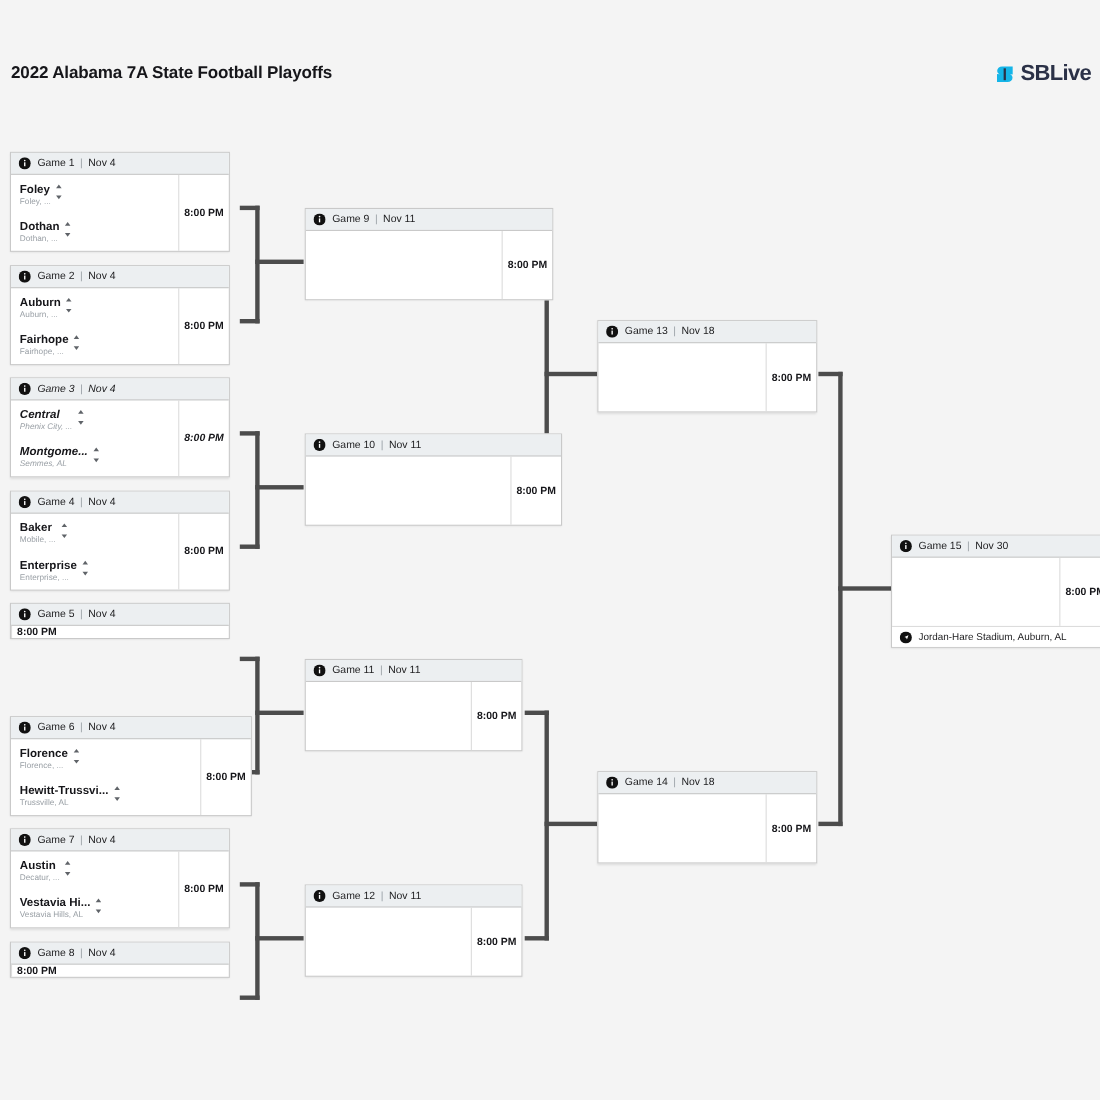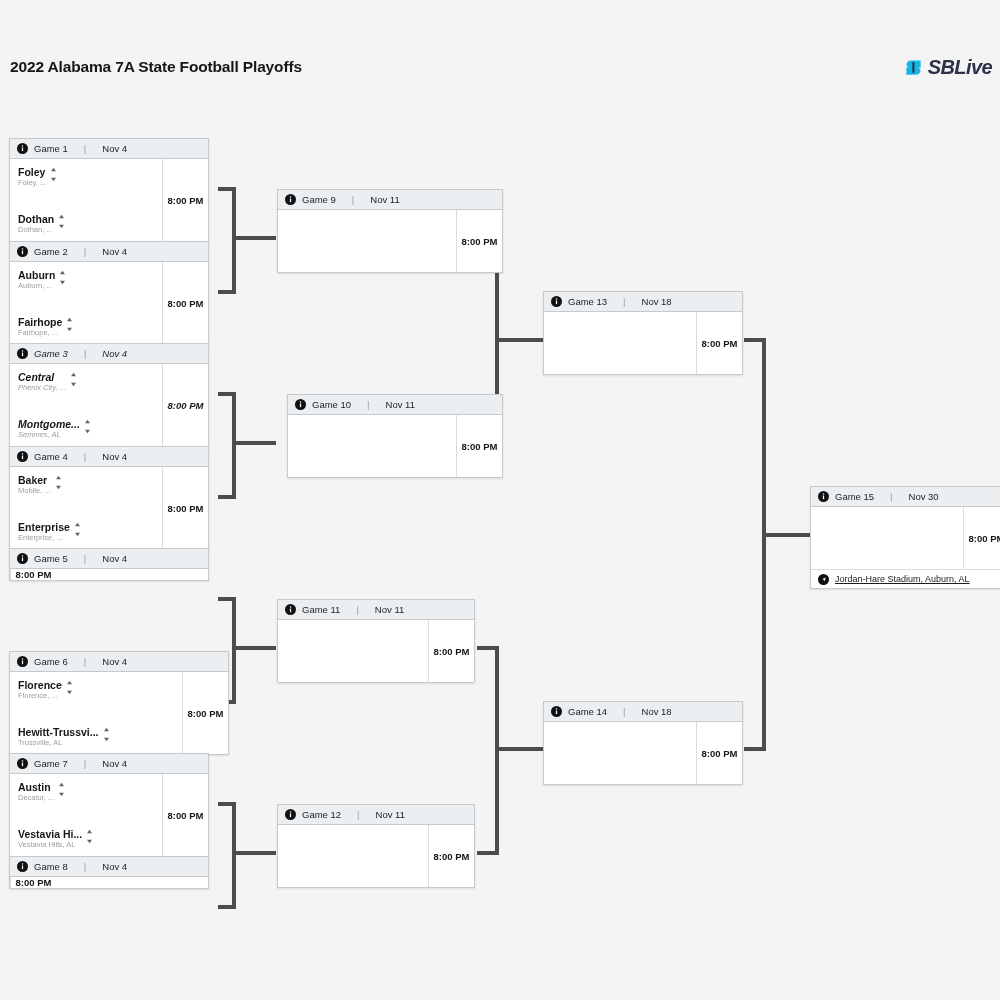--- a/index.html
+++ b/index.html
@@ -16,21 +16,21 @@
     position: absolute; left: 10px; top: 58px;
     font-size: 15.5px; font-weight: bold; color: #16161a;
     letter-spacing: -0.15px;
   }
   .logo {
     position: absolute; right: 8px; top: 57px;
     display: flex; align-items: center; gap: 5px;
   }
   .logo-mark { width: 19px; height: 19px; display: block; }
   .logo-text {
-    font-size: 20px; font-weight: bold; font-style: italic;
+    font-size: 20px; font-weight: bold; 
     color: #2b3147; letter-spacing: -0.6px; line-height: 1;
   }
   .logo-text .lc { color: #2b3147; }
 
   
   .conn { position: absolute; background: #4c4c4c; }
 
   
   .card {
     position: absolute;
@@ -43,35 +43,35 @@
     height: 20px; padding: 0 7px;
     background: #eceff1;
     border-bottom: 1px solid #c9c9c9;
   }
   .info-icon {
     width: 11px; height: 11px; flex: none; display: block;
   }
   .pin-icon { width: 11px; height: 11px; flex: none; display: block; }
   .head-txt {
     font-size: 9.5px; color: #1d1d1f; white-space: nowrap;
-    display: flex; align-items: center; gap: 16px;
+    display: flex; align-items: center; gap: 5px;
   }
   .head-sep { color: #9aa0a6; }
 
   .card-body {
     position: relative;
     display: flex; align-items: stretch;
   }
   .teams {
     flex: 1 1 auto;
     padding: 7px 6px 7px 8px;
     display: flex; flex-direction: column; justify-content: center;
   }
   .team { display: flex; align-items: flex-start; gap: 4px; }
-  .team + .team { margin-top: 26px; }
+  .team + .team { margin-top: 13px; }
   .team-names { min-width: 0; }
   .team-name {
     font-size: 10.5px; font-weight: bold; color: #16161a;
     line-height: 12px; white-space: nowrap;
   }
   .team-sub {
     font-size: 7.5px; color: #9aa0a6; line-height: 9px;
     white-space: nowrap;
   }
   .stepper {
@@ -84,21 +84,21 @@
   }
   .time-txt {
     font-size: 9.5px; font-weight: bold; color: #16161a; white-space: nowrap;
   }
   .card-foot {
     display: flex; align-items: center; gap: 6px;
     height: 19px; padding: 0 7px;
     border-top: 1px solid #dcdcdc;
     background: #ffffff;
   }
-  .foot-txt { font-size: 9px; color: #1d1d1f; white-space: nowrap; text-decoration: underline; }
+  .foot-txt { font-size: 9px; color: #1d1d1f; white-space: nowrap; }
 
   .empty-body { height: 62px; }
 </style>
 </head>
 <body>
 
 <div id="root">
 
   <div class="page-title">2022 Alabama 7A State Football Playoffs</div>
 
@@ -451,21 +451,21 @@
         </div>
     </div>
     <div class="card-body empty-body">
       <div class="teams"></div>
       <div class="timecol">
           <span class="time-txt">8:00 PM</span>
         </div>
     </div>
   </div>
 
-  <div class="card" style="left:287px; top:394px; width:216px;">
+  <div class="card" style="left:277px; top:394px; width:234px;">
     <div class="card-head">
       <svg class="info-icon" viewBox="0 0 16 16">
           <circle cx="8" cy="8" r="8" fill="#111"></circle>
           <rect x="7.1" y="6.6" width="1.8" height="5.2" fill="#fff"></rect>
           <circle cx="8" cy="4.3" r="1.1" fill="#fff"></circle>
         </svg>
       <div class="head-txt">
           <span>Game 10</span>
           <span class="head-sep">|</span>
           <span>Nov 11</span>

